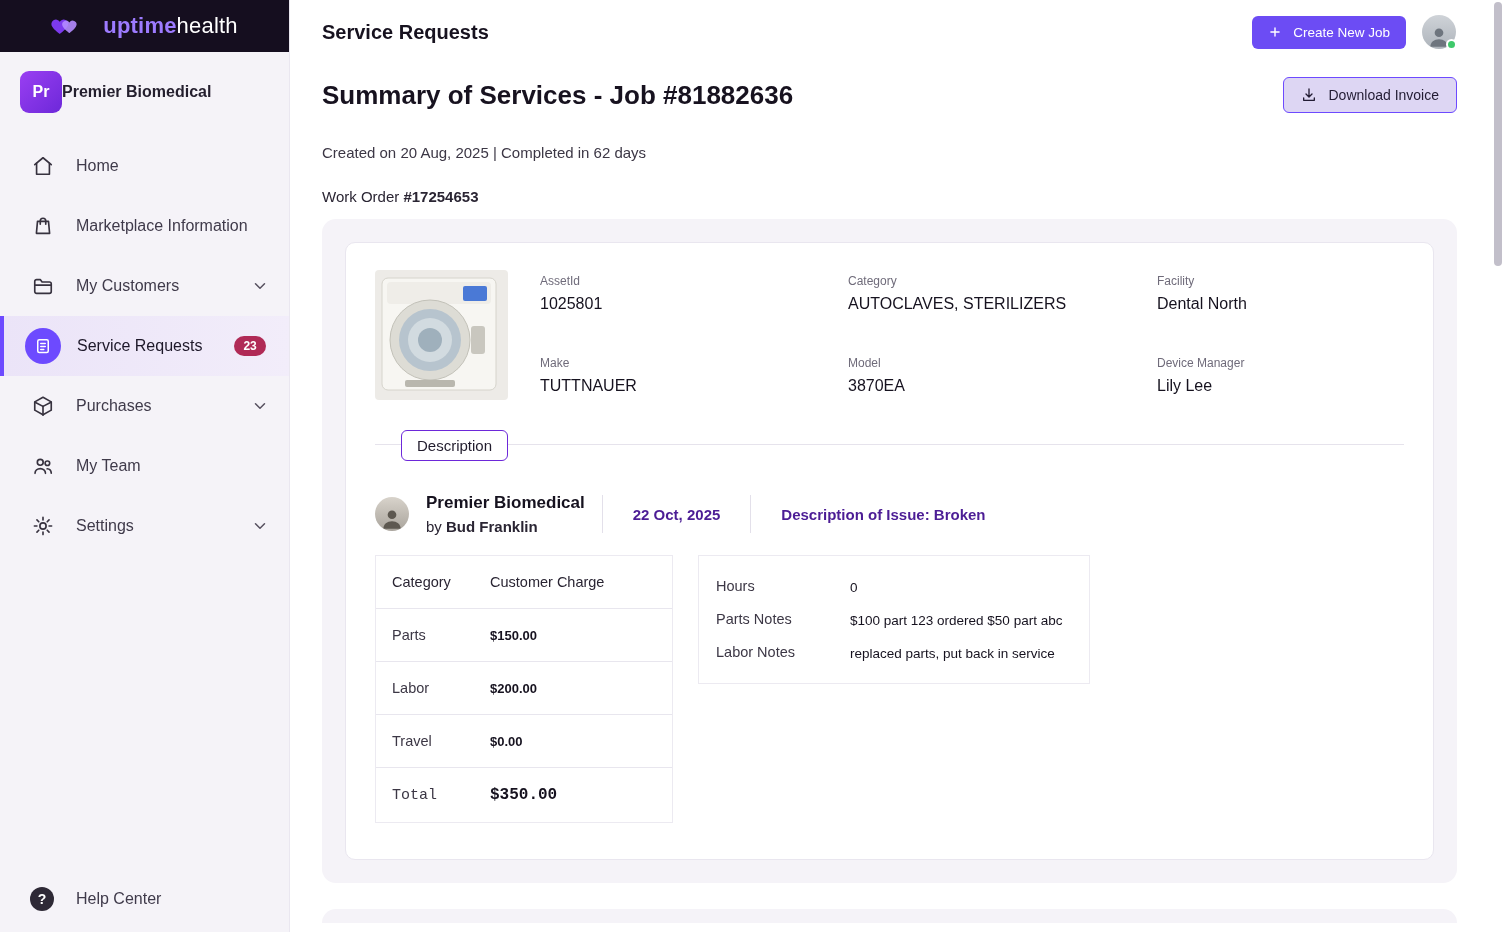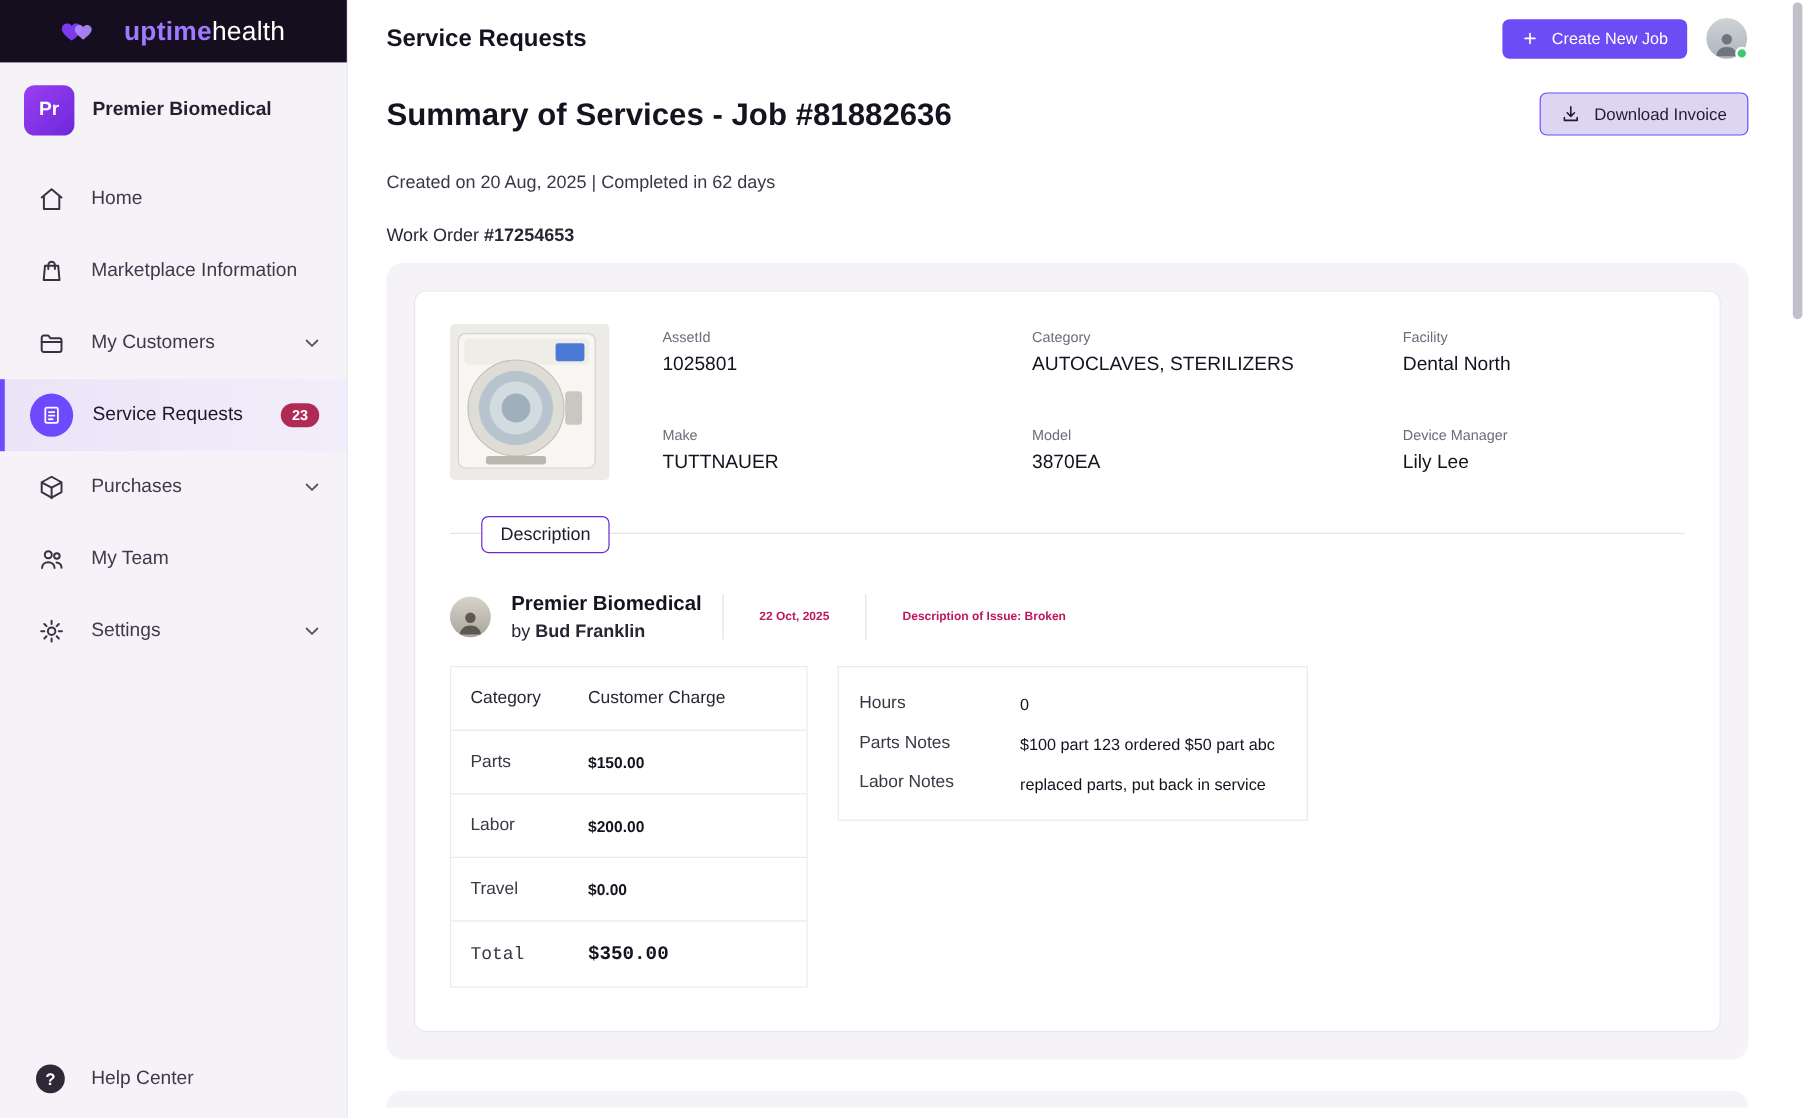--- a/index.html
+++ b/index.html
@@ -5,21 +5,21 @@
   * { margin:0; padding:0; box-sizing:border-box; }
   html,body { width:1504px; height:932px; overflow:hidden; }
   body { font-family:"Liberation Sans", sans-serif; display:flex; background:#fff; color:#1d1829; }
 
   
   .sidebar { width:290px; min-width:290px; height:100%; background:#f5f3f8; display:flex; flex-direction:column; border-right:1px solid #eae7f0; }
   .logo-bar { height:52px; background:#150e1f; display:flex; align-items:center; justify-content:center; gap:24px; }
   .logo-text { font-size:22px; letter-spacing:.2px; }
   .logo-text .p1 { color:#9d7bff; font-weight:700; }
   .logo-text .p2 { color:#ffffff; font-weight:400; }
-  .org { display:flex; align-items:center; gap:15px; padding:19px 20px 17px 20px; }
+  .org { display:flex; align-items:center; padding:19px 20px 17px 20px; }
   .org-avatar { width:42px; height:42px; border-radius:9px; background:linear-gradient(135deg,#9a3ff2,#6d28d9); color:#fff; font-weight:700; font-size:16px; display:flex; align-items:center; justify-content:center; }
   .org-name { font-size:16px; font-weight:700; color:#241f2e; }
   .nav { flex:1; padding-top:6px; }
   .nav-item { height:60px; display:flex; align-items:center; gap:22px; padding:0 20px 0 32px; font-size:16px; color:#3f3a4a; cursor:pointer; }
   .nav-icon { width:22px; height:22px; display:flex; align-items:center; justify-content:center; color:#37323f; flex-shrink:0; }
   .nav-icon svg { width:22px; height:22px; }
   .chev { margin-left:auto; color:#56505f; display:flex; }
   .chev svg { width:18px; height:18px; }
   .nav-item.active { background:linear-gradient(90deg,#ebe4f8,#f2edfa); border-left:4px solid #6d4aff; padding-left:24px; color:#1d1829; font-weight:500; }
   .nav-icon-circle { width:36px; height:36px; border-radius:50%; background:#6d4aff; display:flex; align-items:center; justify-content:center; color:#fff; flex-shrink:0; margin-left:-3px; margin-right:-6px; }
@@ -45,37 +45,37 @@
   .page-title { font-size:26px; font-weight:700; color:#17121f; }
   .btn-download { display:flex; align-items:center; gap:11px; background:#ddd6f3; border:1px solid #6d4aff; color:#221c33; font-family:Liberation Sans, sans-serif; font-size:14px; font-weight:500; padding:9px 17px; border-radius:6px; cursor:pointer; }
   .btn-download svg { width:16px; height:16px; }
   .meta-line { margin-top:31px; font-size:15px; color:#3c3745; }
   .work-order { margin-top:27px; font-size:15px; color:#2a2533; }
   .work-order b { font-weight:700; }
 
   .outer-card { margin-top:14px; background:#f5f3f8; border-radius:14px; padding:23px; }
   .inner-card { background:#fff; border:1px solid #e9e6ef; border-radius:10px; padding:27px 29px 36px 29px; min-height:606px; }
 
-  .asset-row { display:flex; gap:44px; }
+  .asset-row { display:flex; gap:32px; }
   .asset-img { width:133px; height:130px; border-radius:4px; overflow:hidden; flex-shrink:0; }
   .fields { flex:1; display:grid; grid-template-columns:308px 309px 1fr; row-gap:37px; padding-top:4px; }
   .f-label { font-size:12px; color:#6f6b7a; margin-bottom:7px; }
   .f-value { font-size:16px; color:#16121f; }
 
   .divider-wrap { margin-top:44px; border-top:1px solid #e6e3ec; position:relative; }
   .tab { position:absolute; left:26px; top:-15px; background:#fff; border:1px solid #6d28d9; border-radius:6px; padding:6px 15px; font-size:15px; color:#211c2d; cursor:pointer; }
 
   .entry-row { margin-top:48px; display:flex; align-items:center; gap:17px; }
   .entry-avatar { width:34px; height:34px; border-radius:50%; background:linear-gradient(180deg,#d8d3cb,#a9a49c); overflow:hidden; display:flex; align-items:flex-end; justify-content:center; flex-shrink:0; }
   .entry-avatar svg { width:26px; height:26px; color:#5d5850; }
   .entry-company { font-size:17px; font-weight:700; color:#16121f; }
   .entry-by { margin-top:5px; font-size:15px; color:#2a2533; }
   .entry-by b { font-weight:700; }
   .vsep { width:1px; height:38px; background:#e3e0ea; }
-  .entry-date, .entry-issue { font-size:10px; font-weight:700; color:#be185d;text-align:right; }
+  .entry-date, .entry-issue { font-size:15px; font-weight:700; color:#4c1d95;text-align:right; }
   .entry-date { margin:0 13px; }
   .entry-issue { margin-left:13px; }
 
   .tables-row { margin-top:20px; display:flex; gap:25px; align-items:flex-start; }
   .charges-table { width:298px; border:1px solid #eceaf1; }
   .c-row { display:flex; align-items:center; padding:18px 16px; border-bottom:1px solid #e8e6ee; }
   .c-row:last-child { border-bottom:none;font-family:Liberation Mono, monospace; }
   .c-label { width:98px; font-size:14.5px; color:#3c3745; flex-shrink:0; }
   .c-value { font-size:13px; font-weight:700; color:#16121f; }
   .c-head .c-label, .c-head .c-value { font-size:14.5px; font-weight:400; color:#2a2533; }

